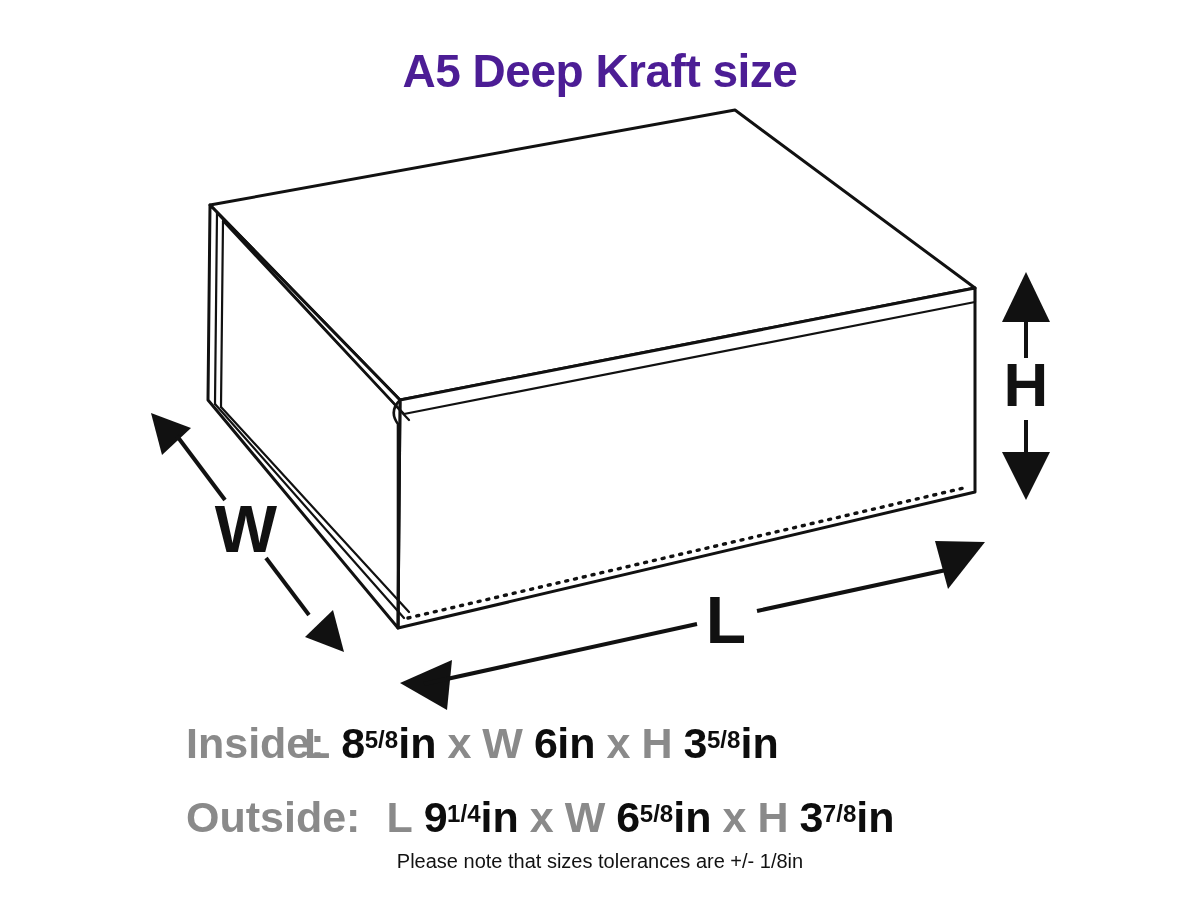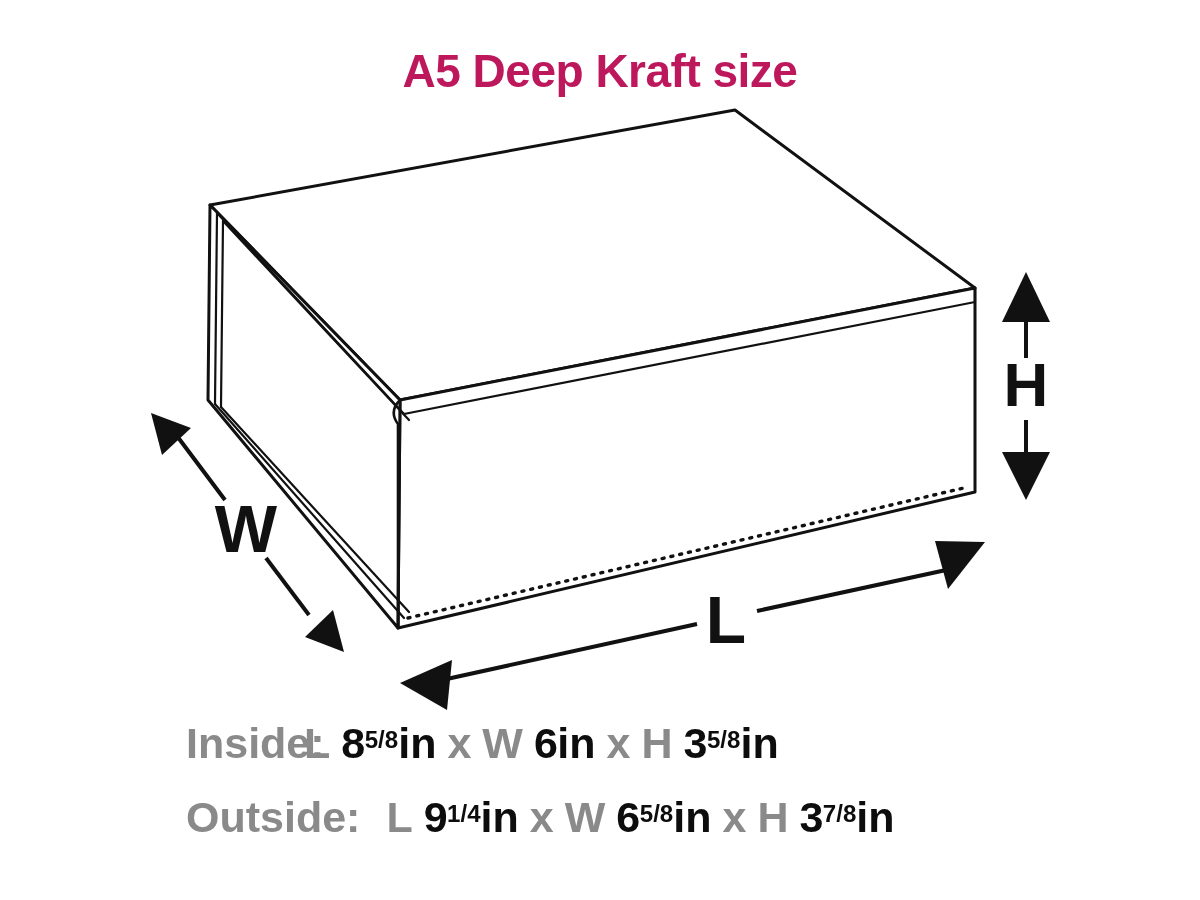--- a/index.html
+++ b/index.html
@@ -22,21 +22,21 @@
 
   
   #title {
     position: absolute;
     left: 0;
     top: 44px;
     width: 1200px;
     text-align: center;
     font-size: 46px;
     font-weight: 700;
-    color: #be185d;
+    color: #4c1d95;
     letter-spacing: -0.5px;
     white-space: nowrap;
   }
 
   
   #drawing {
     position: absolute;
     left: 0;
     top: 0;
     width: 1200px;
@@ -173,14 +173,15 @@
   </svg>
 
   <div class="dim-line" id="dim-inside">
     <span class="lbl lead-inside">Inside:</span><span class="gray">L</span><span class="sp"></span><span class="blk num">8</span><span class="blk frac">5/8</span><span class="blk">in</span><span class="sp"></span><span class="gray">x</span><span class="sp"></span><span class="gray">W</span><span class="sp"></span><span class="blk num">6</span><span class="blk frac"></span><span class="blk">in</span><span class="sp"></span><span class="gray">x</span><span class="sp"></span><span class="gray">H</span><span class="sp"></span><span class="blk num">3</span><span class="blk frac">5/8</span><span class="blk">in</span>
   </div>
 
   <div class="dim-line" id="dim-outside">
     <span class="lbl">Outside:</span><span class="lead-outside"></span><span class="gray">L</span><span class="sp"></span><span class="blk num">9</span><span class="blk frac">1/4</span><span class="blk">in</span><span class="sp"></span><span class="gray">x</span><span class="sp"></span><span class="gray">W</span><span class="sp"></span><span class="blk num">6</span><span class="blk frac">5/8</span><span class="blk">in</span><span class="sp"></span><span class="gray">x</span><span class="sp"></span><span class="gray">H</span><span class="sp"></span><span class="blk num">3</span><span class="blk frac">7/8</span><span class="blk">in</span>
   </div>
 
+  <div id="footnote">Please note that sizes tolerances are +/- 1/8in</div>
 
 </div>
 
 </body></html>

